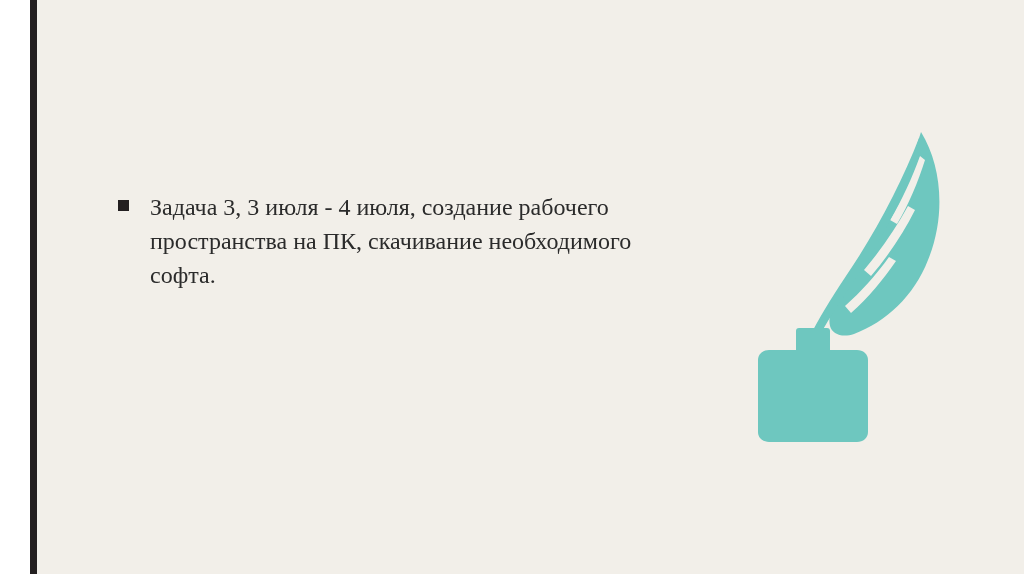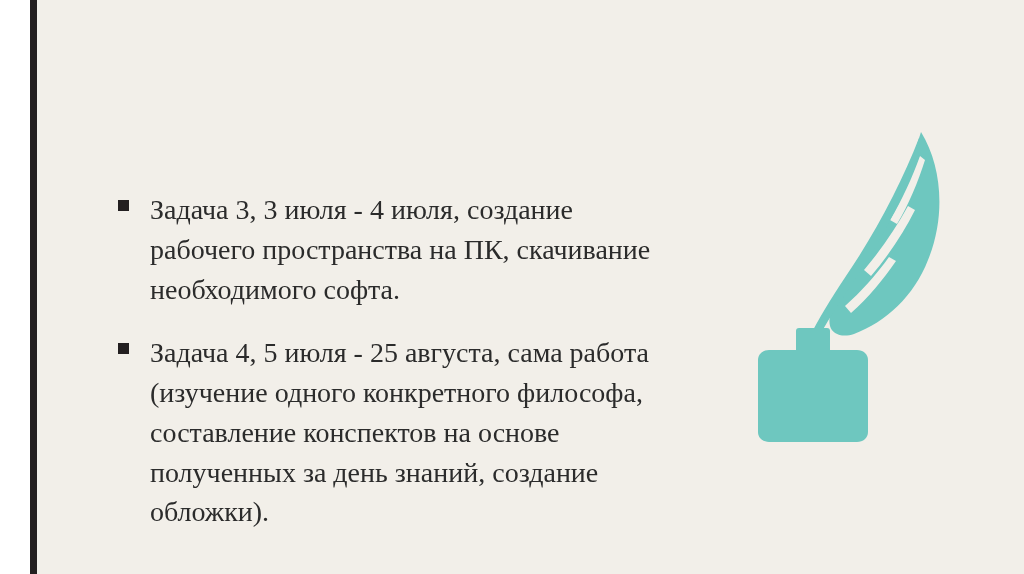--- a/index.html
+++ b/index.html
@@ -56,21 +56,21 @@
   .bullet-marker {
     flex: 0 0 auto;
     width: 11px;
     height: 11px;
     background: #231f20;
     margin-top: 10px;
     margin-right: 21px;
   }
   .bullet-text {
     flex: 1 1 auto;
-    font-size: 28px;
+    font-size: 24px;
     line-height: 1.42;
     color: #2b2b2b;
     font-family: "Liberation Serif", serif;
   }
   .art {
     position: absolute;
     right: 58px;
     top: 120px;
     width: 260px;
     height: 330px;
@@ -90,24 +90,20 @@
   <div class="left-bar"></div>
 
 
   <div class="bullets">
 
     <div class="bullet-row">
       <span class="bullet-marker"></span>
       <span class="bullet-text">Задача 3, 3 июля - 4 июля, создание рабочего пространства на ПК, скачивание необходимого софта.</span>
     </div>
 
-    <div class="bullet-row">
-      <span class="bullet-marker"></span>
-      <span class="bullet-text">Задача 4, 5 июля - 25 августа, сама работа (изучение одного конкретного философа, составление конспектов на основе полученных за день знаний, создание обложки).</span>
-    </div>
 
   </div>
 
   <div class="art">
     <svg viewBox="0 0 260 330" xmlns="http://www.w3.org/2000/svg" aria-hidden="true">
       <g fill="#6ec7bf">
 
         <path d="M215 12
                  C 236 46, 240 96, 222 140
                  C 208 176, 180 202, 148 214

